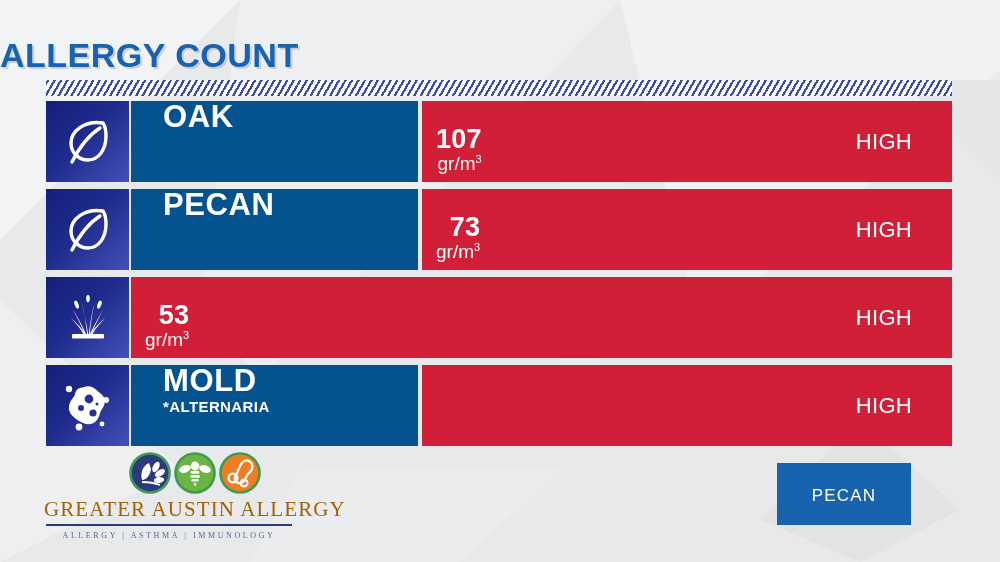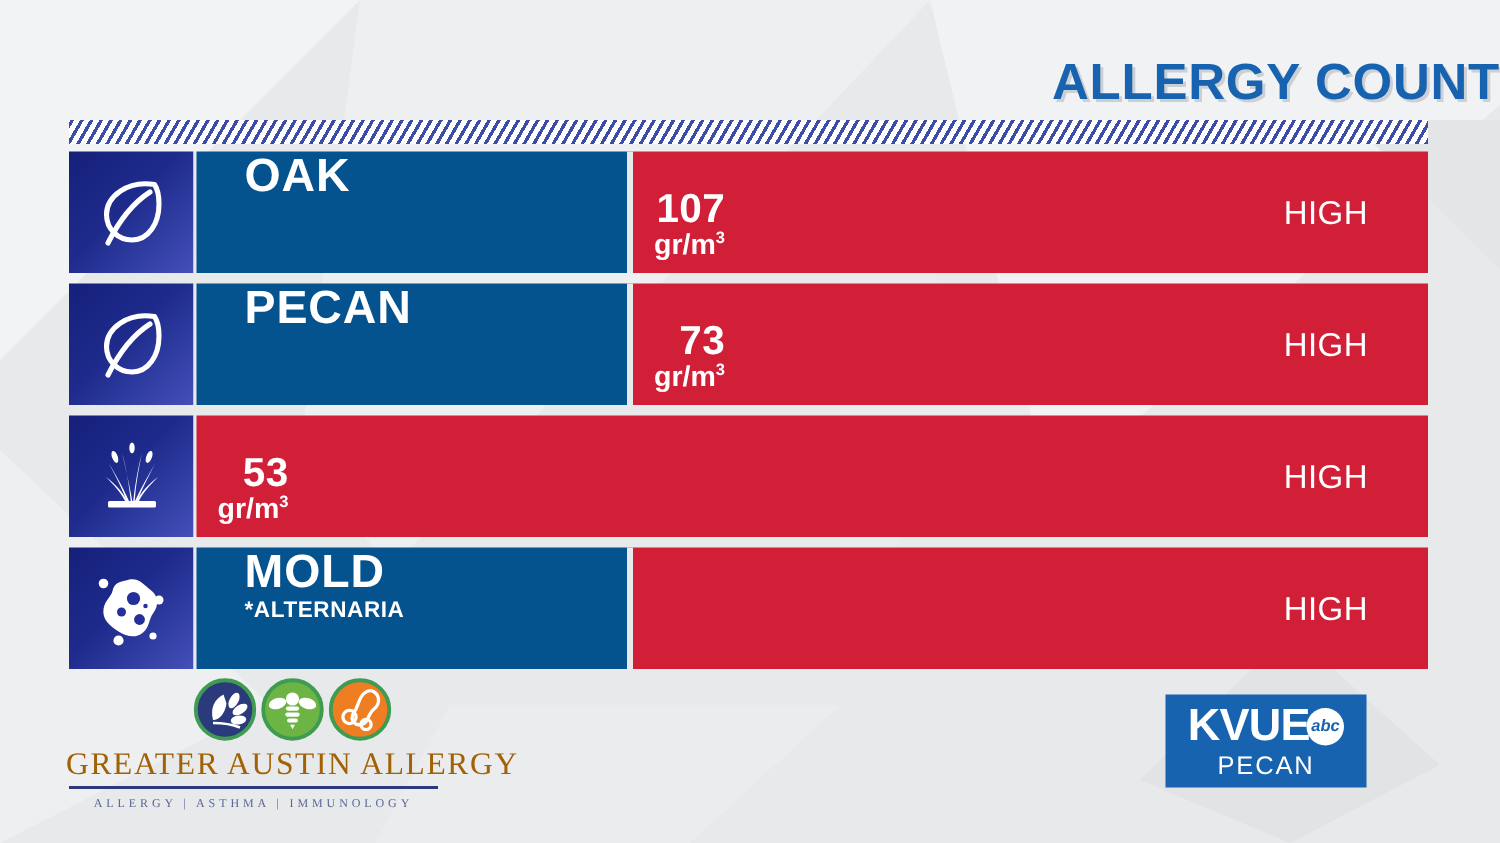--- a/index.html
+++ b/index.html
@@ -12,21 +12,21 @@
   }
 
   
   #bg { position: absolute; inset: 0; z-index: 0; }
 
   
   #page { position: relative; z-index: 2; width: 1000px; height: 562px; }
 
   #title {
     position: absolute; top: 36px; left: 0; width: 1000px;
-    text-align: right;
+    text-align: left;
     font-size: 34px;
     font-weight: bold;
     letter-spacing: 0.5px;
     color: #1763b0;
     text-shadow: 2px 2px 0 rgba(160,165,172,0.45);
   }
 
   #hatch {
     position: absolute;
     left: 46px; top: 80px;
@@ -98,21 +98,21 @@
   }
   .count .num {
     display: block;
     font-size: 27px;
     font-weight: bold;
     letter-spacing: 0.2px;
   }
   .count .unit {
     display: block;
     font-size: 19px;
-    font-weight: bold;
+    font-weight: normal;
     margin-top: 1px;
   }
   .count .unit sup { font-size: 11px; vertical-align: super; }
   .level {
     position: absolute;
     right: 40px;
     top: 50%;
     transform: translateY(-50%);
     color: #ffffff;
     font-size: 22px;
@@ -341,20 +341,16 @@
         </g>
       </svg>
 
     </div>
     <div id="gaa-name">GREATER AUSTIN ALLERGY</div>
     <div id="gaa-rule"></div>
     <div id="gaa-tag">ALLERGY  |  ASTHMA  |  IMMUNOLOGY</div>
   </div>
 
   <div id="kvue">
-    <div id="kvue-top">
-      <span id="kvue-word">KVUE</span>
-      <span id="kvue-abc">abc</span>
-    </div>
     <div id="kvue-day">PECAN</div>
   </div>
 
 </div>
 
 </body></html>

